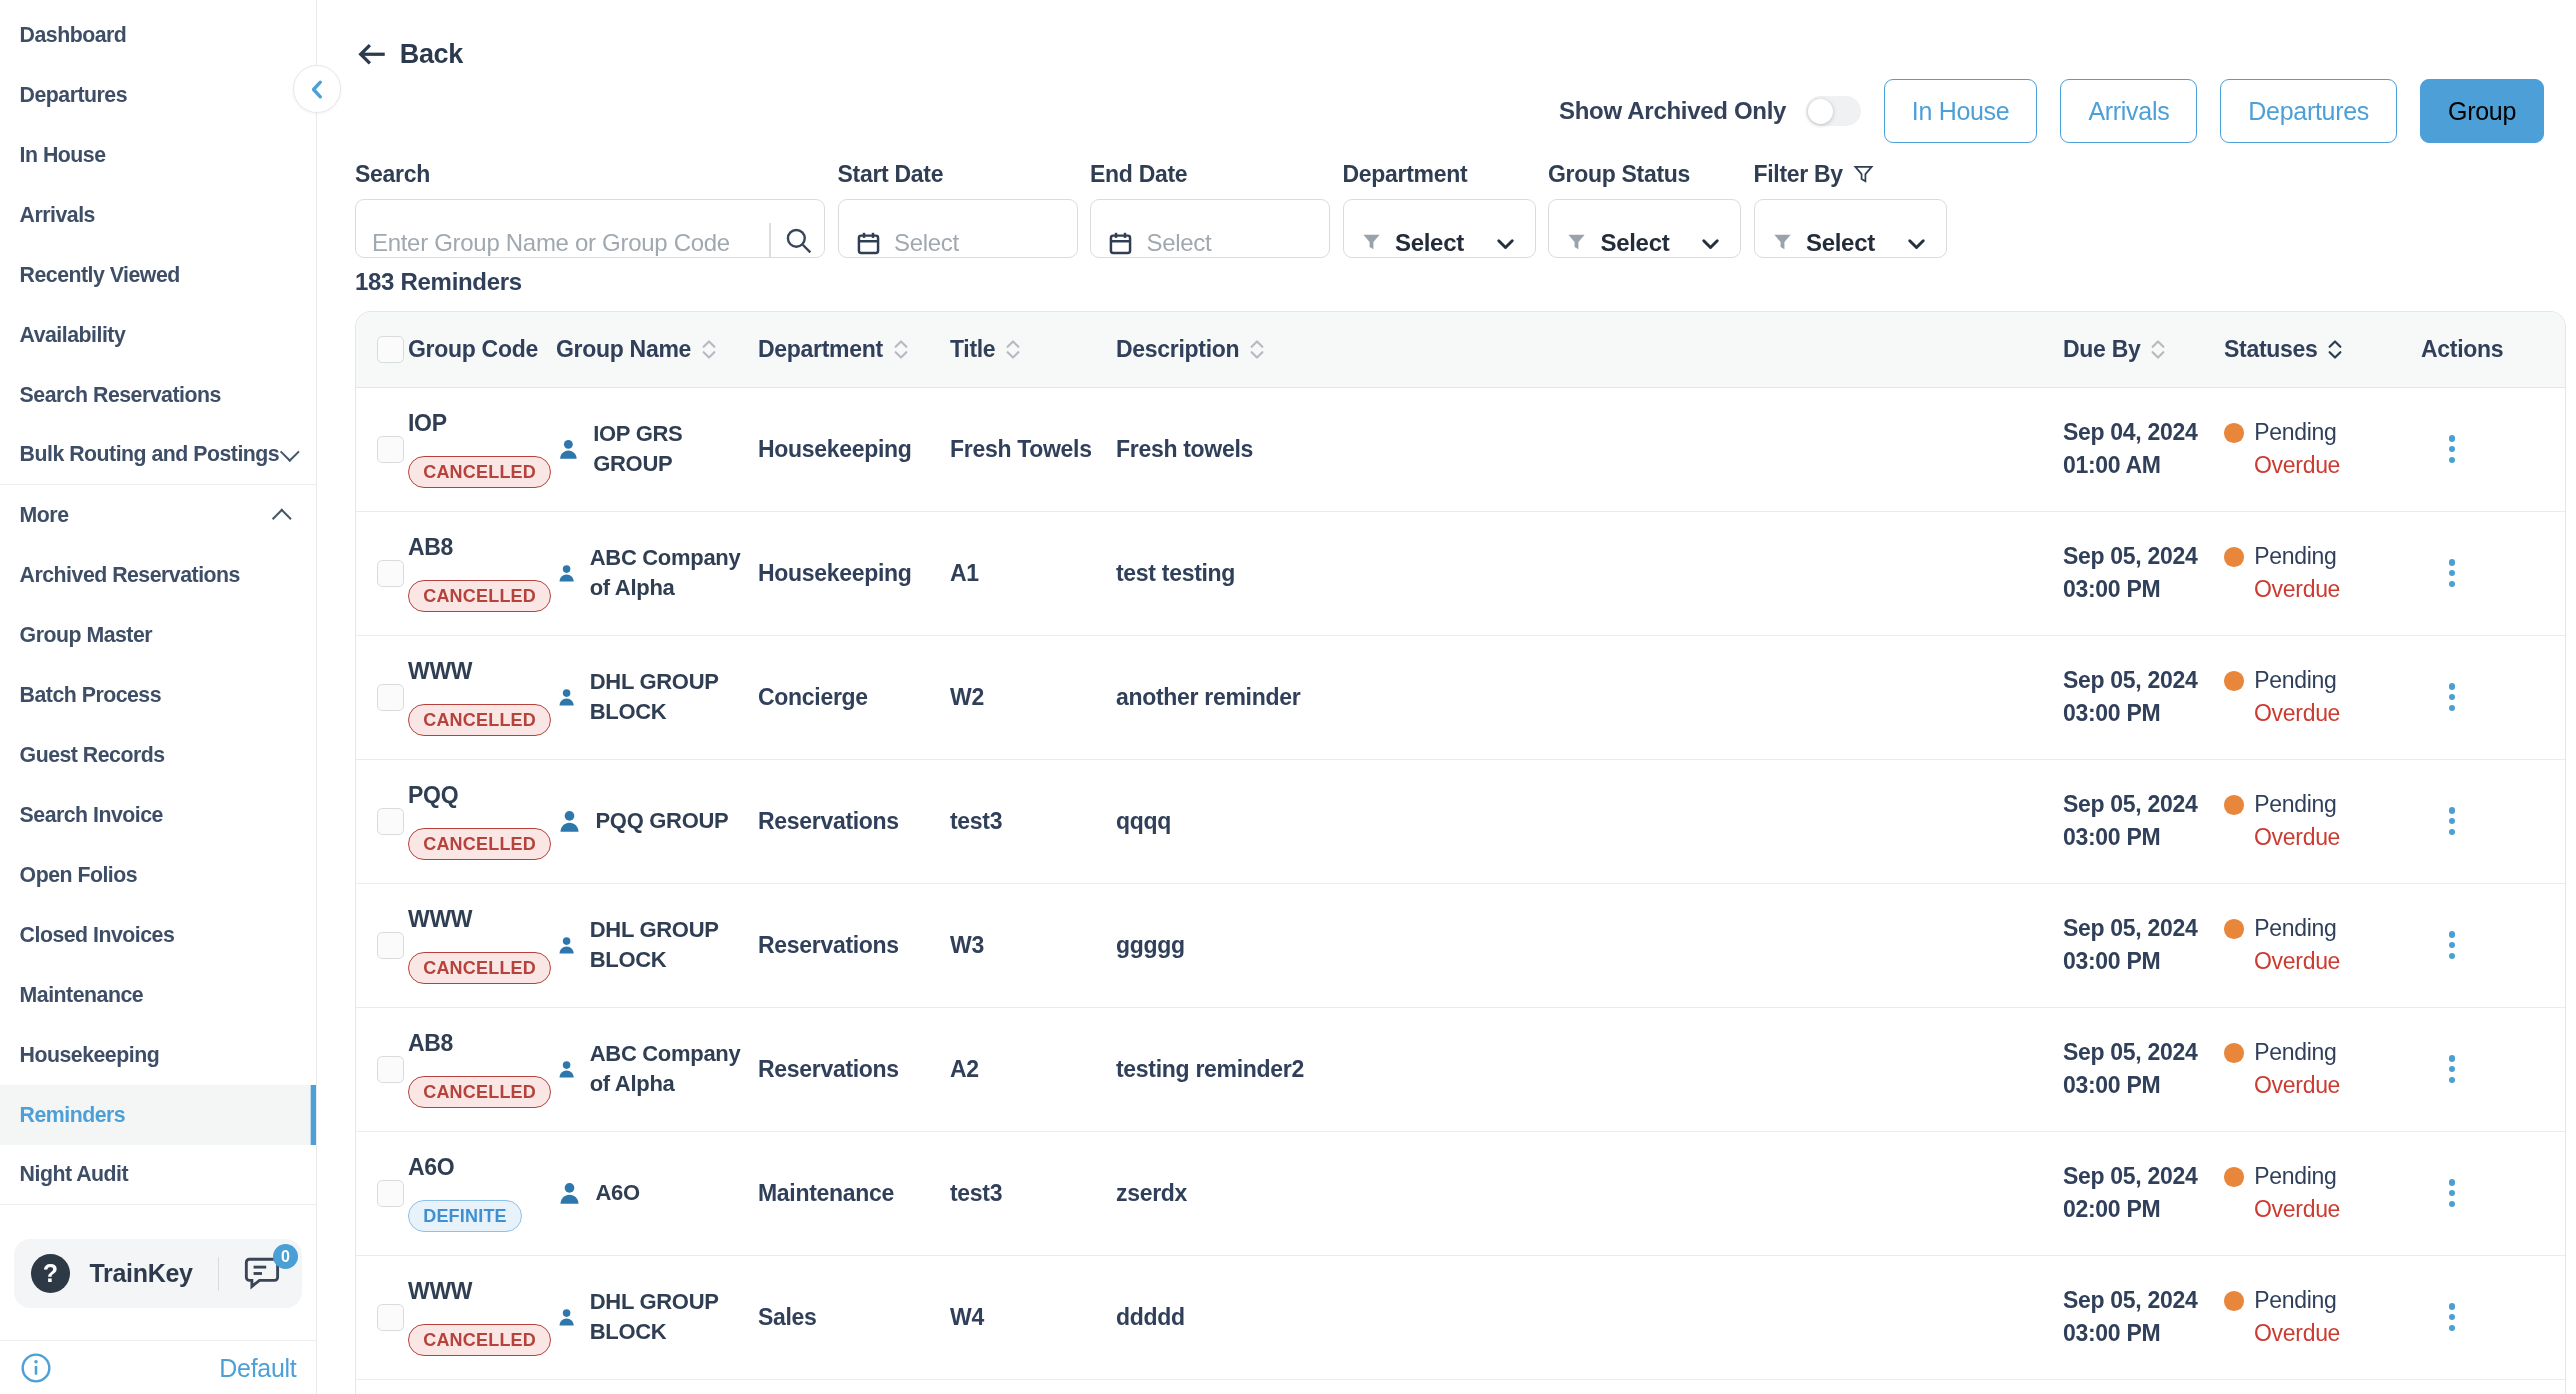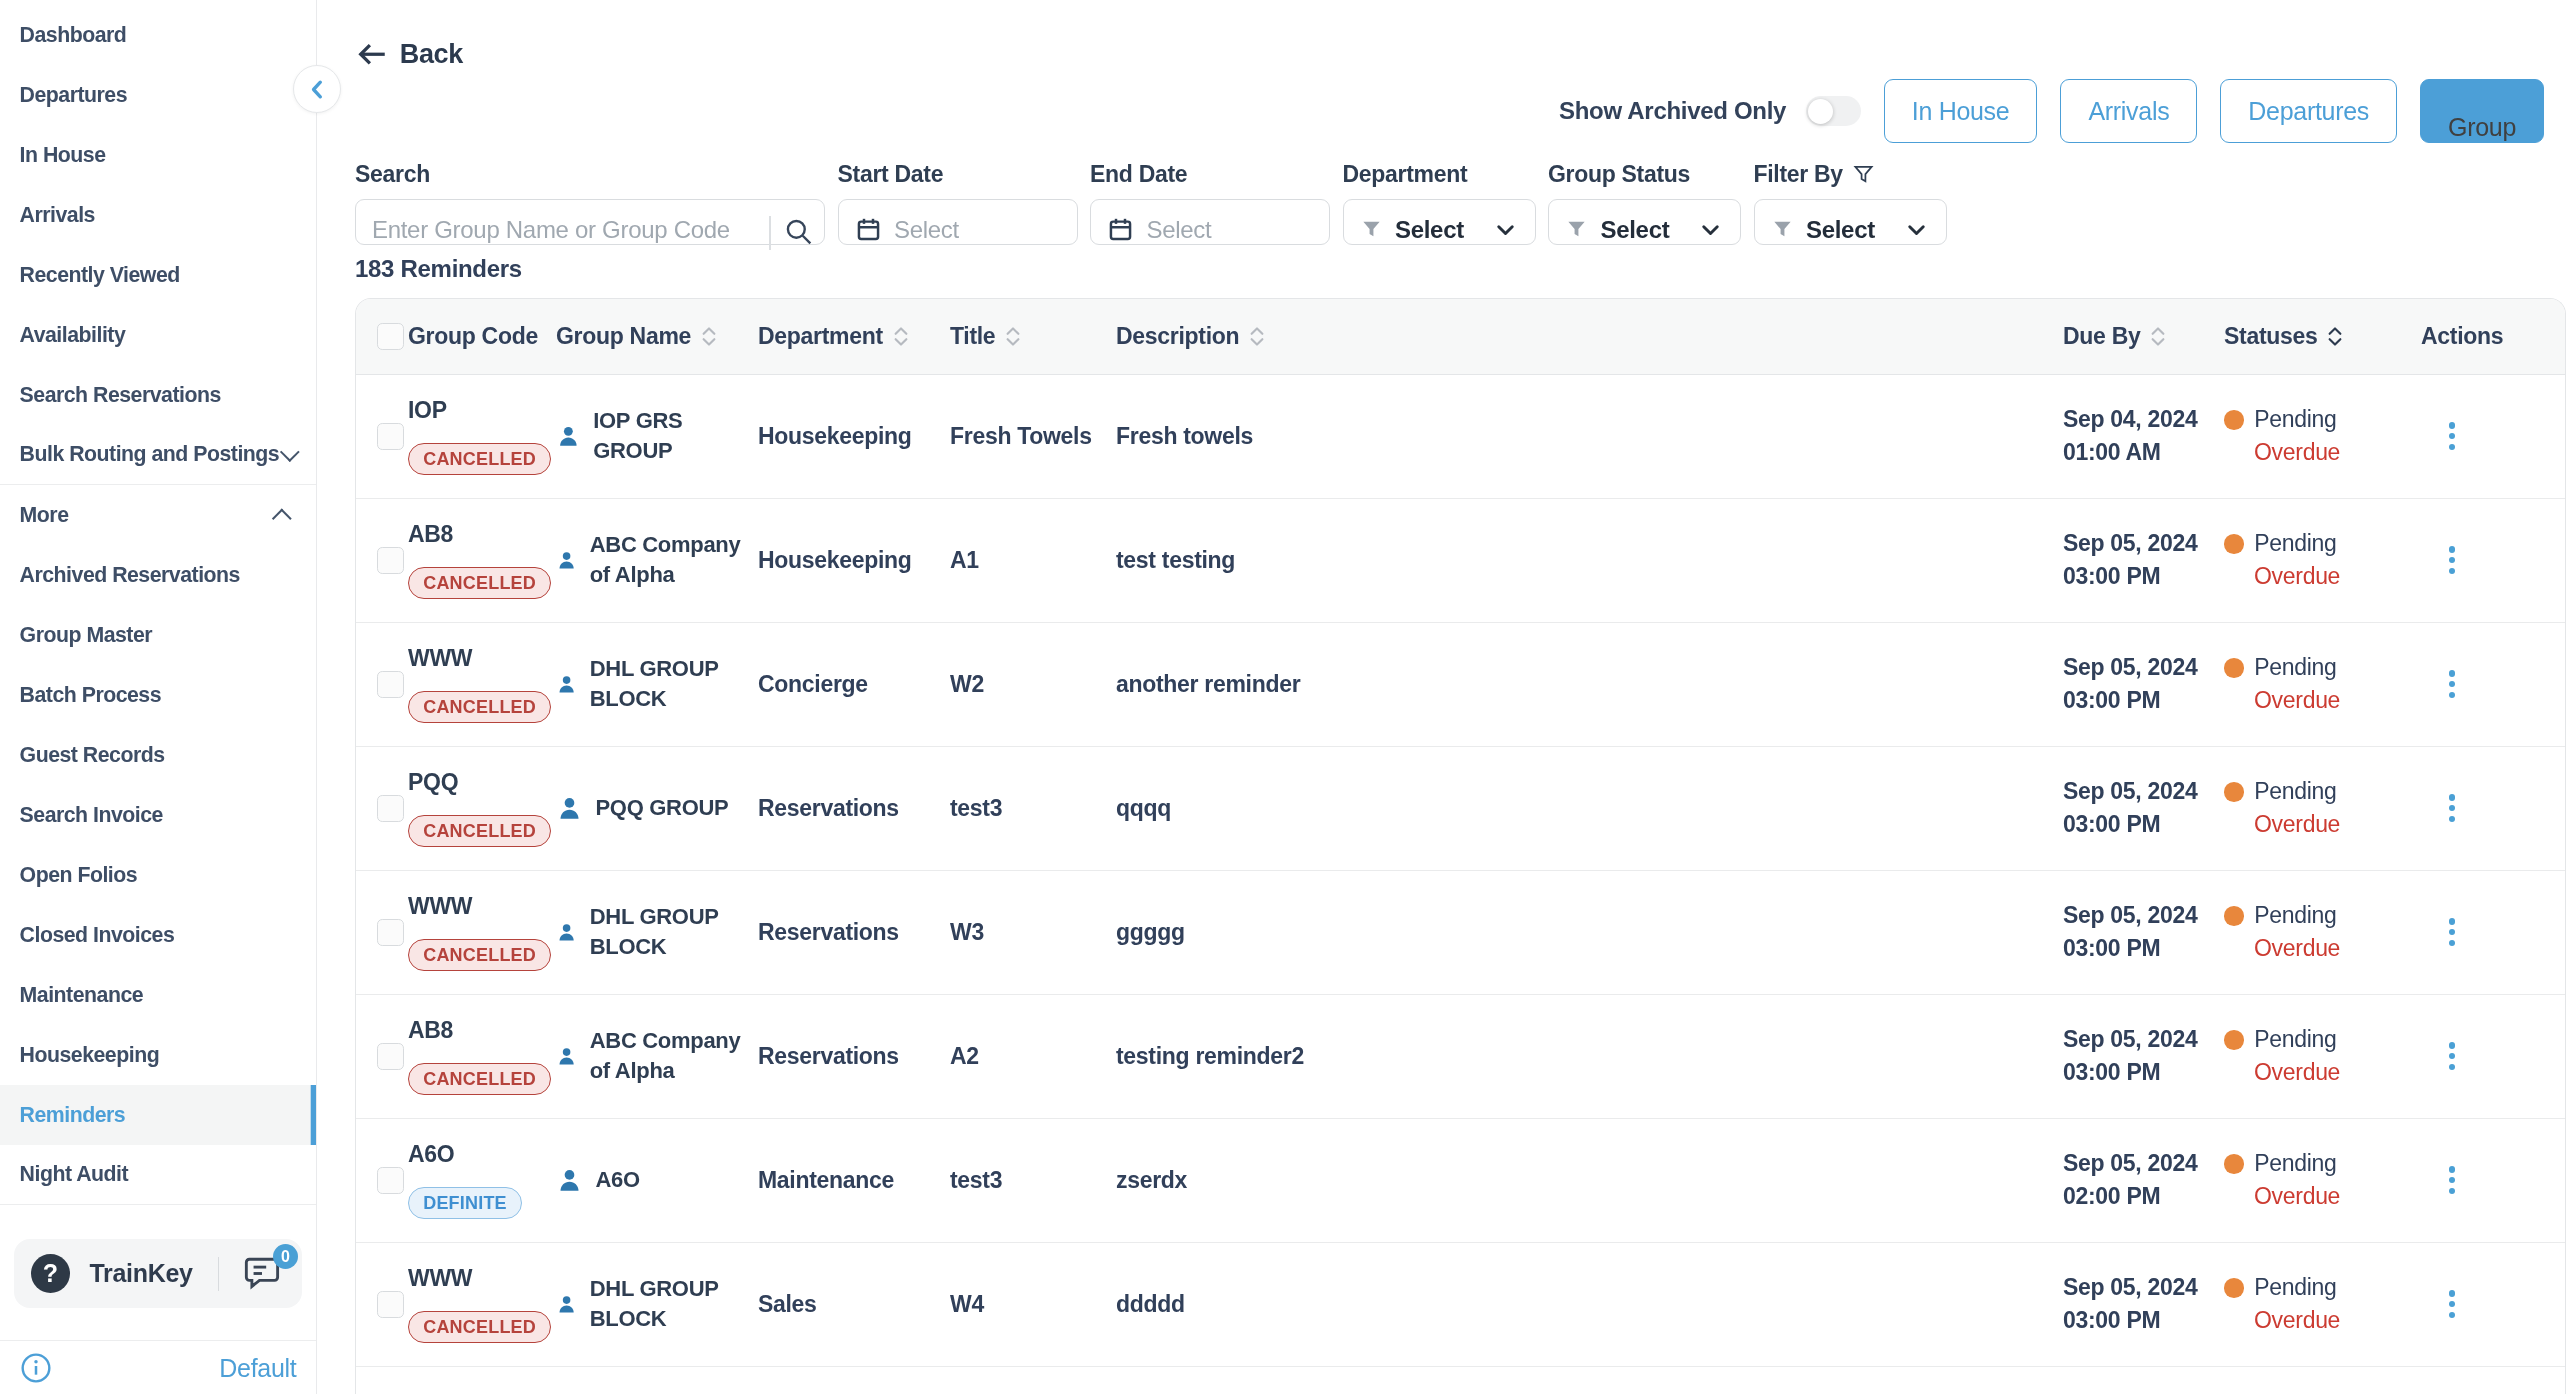--- a/index.html
+++ b/index.html
@@ -42,32 +42,32 @@
     z-index:5; cursor:pointer; box-shadow:0 0.9px 3.6px rgba(0,0,0,.06); }
 
   
   .main { position:absolute; left:318px; top:0; width:2258px; height:1395px; padding:0 9px 0 37px; }
   .back-row { margin-top:39px; display:flex; align-items:center; gap:10.7px; font-size:27px;
     font-weight:700; color:#2c3a4e; cursor:pointer; width:max-content; }
 
   .tabs-row { margin-top:9px; display:flex; align-items:center; }
   .tab { height:64px; border:1.8px solid #4c9fd7; border-radius:9px; background:#fff; color:#4c9fd7;
     font-size:25px; padding:0 27px; margin-right:23px; display:flex; align-items:center; cursor:pointer; }
-  .tab.active { background:#4c9fd7; color:#404040;align-items:flex-end; }
+  .tab.active { background:#4c9fd7; color:#000000; }
   .toggle-zone { margin-left:auto; margin-right:23px; display:flex; align-items:center; gap:19.6px; }
   .toggle-label { font-size:24px; font-weight:700; color:#33425a; }
   .switch { width:55px; height:30px; border-radius:15px; background:#f0f1f2; position:relative; cursor:pointer; }
   .knob { position:absolute; left:2.7px; top:2.7px; width:25px; height:25px; border-radius:50%;
     background:#fff; box-shadow:0 0.9px 4.4px rgba(0,0,0,.22); }
 
   .filters { margin-top:18px; display:flex; gap:12.5px; }
   .filter { display:flex; flex-direction:column; gap:10.7px; }
   .f-label { font-size:23px; font-weight:700; color:#2f3e52; display:flex; align-items:center; gap:9px; }
-  .field { height:46px; border:1.8px solid #d9dcdf; border-radius:9px; background:#fff;
-    display:flex; align-items:flex-start; padding:16px 16px; font-size:24px; }
+  .field { height:59px; border:1.8px solid #d9dcdf; border-radius:9px; background:#fff;
+    display:flex; align-items:flex-end; padding:0 16px; font-size:24px; }
   .search-field { width:470px; padding-right:9px; }
   .search-field input { border:none; outline:none; flex:1; font-size:24px; min-width:0;
     font-family:"Liberation Sans", sans-serif; color:#33425a; letter-spacing:-0.3px; }
   .search-field input::placeholder { color:#a0a8b0; }
   .in-div { width:1.8px; height:34px; background:#dcdfe2; margin:0 12.5px 0 5.3px; }
   .date-field { width:240px; gap:12.5px; color:#a0a8b0; cursor:pointer; }
   .select-field { width:193px; gap:12.5px; color:#232d3a; font-weight:700; cursor:pointer; justify-content:space-between; }
   .sel-left { display:flex; align-items:center; gap:12.5px; }
 
   .count { margin-top:10.7px; font-size:24px; font-weight:700; color:#31405a; }

